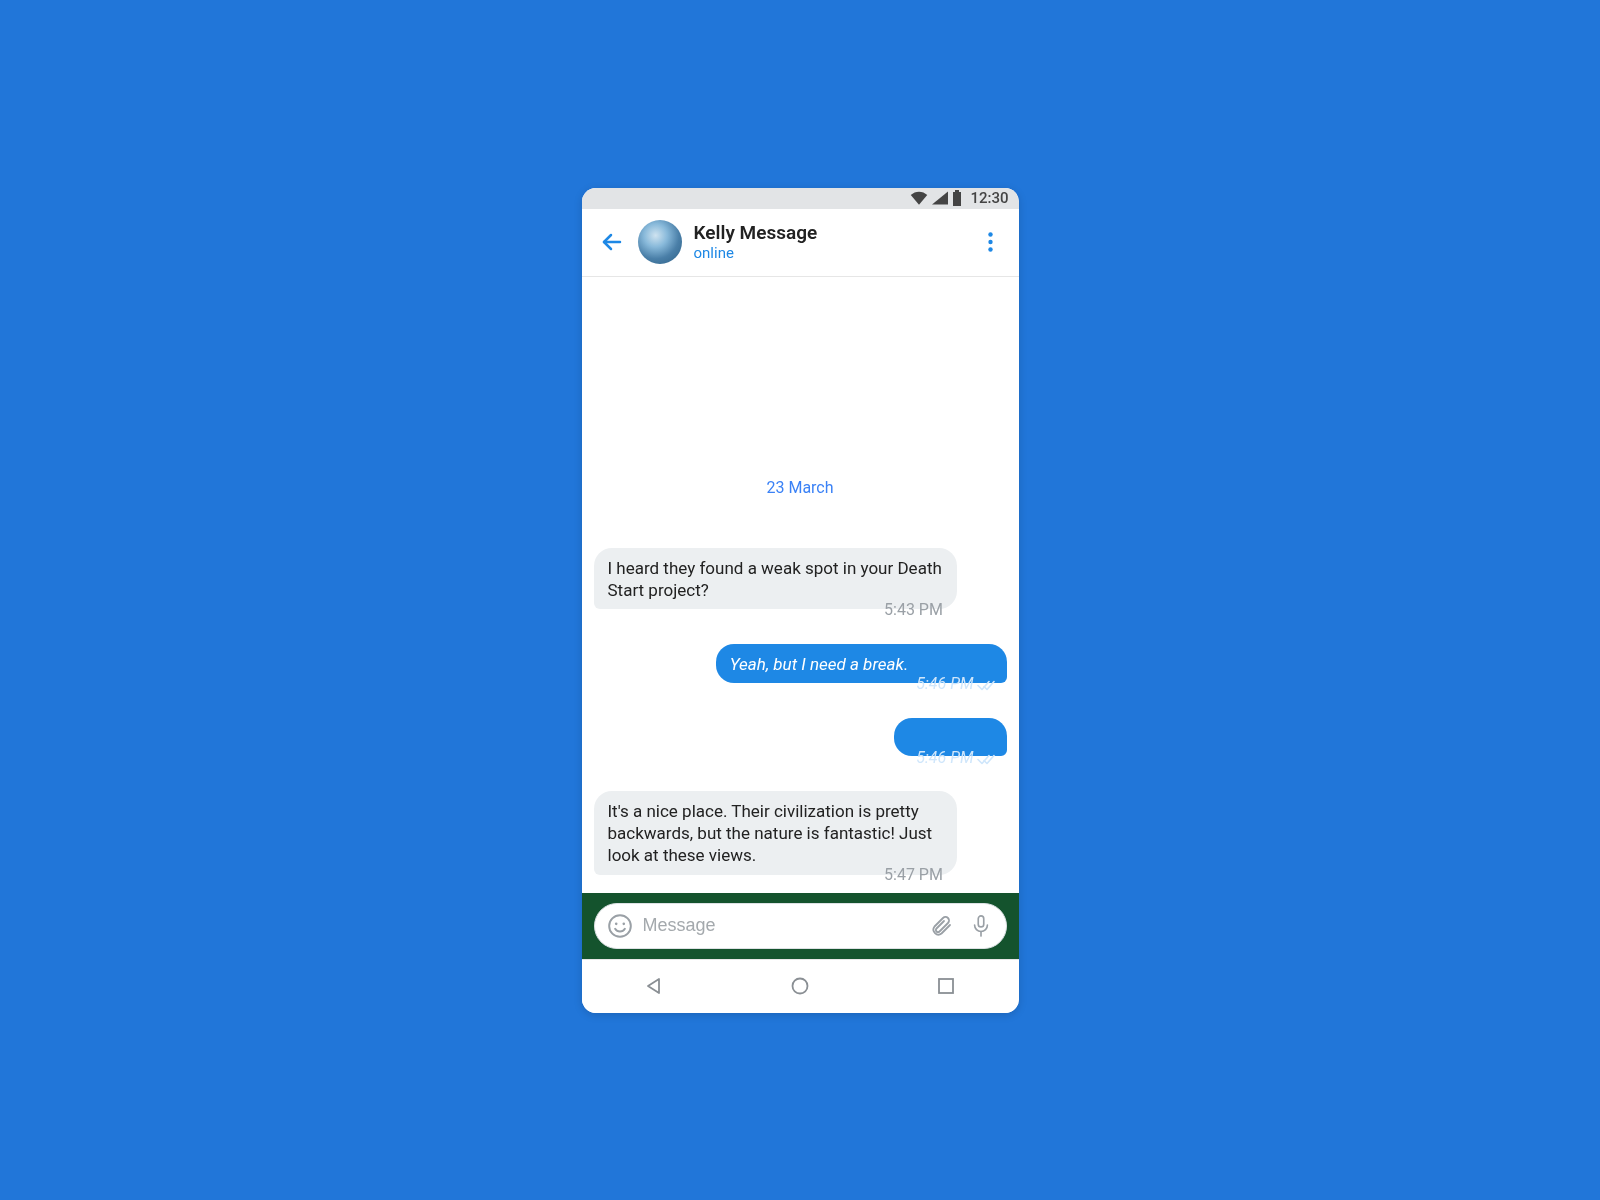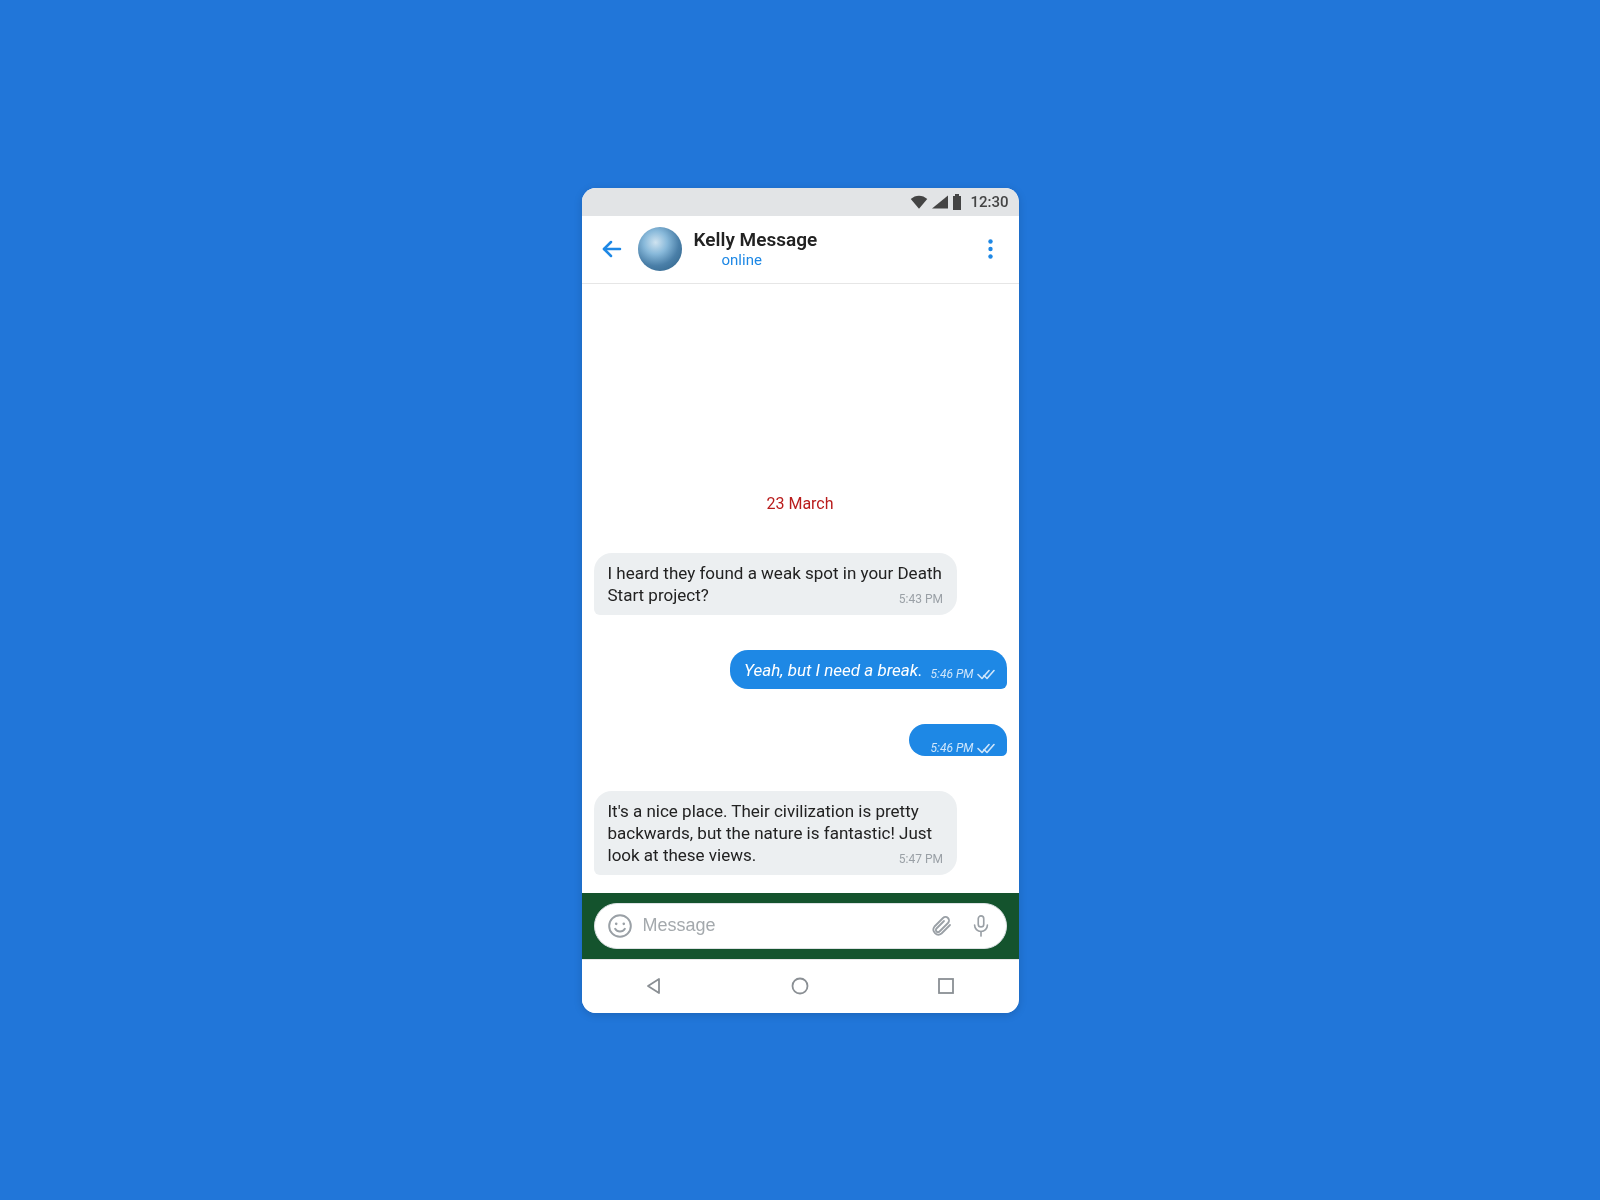--- a/index.html
+++ b/index.html
@@ -16,21 +16,21 @@
     width: 437px;
     height: 825px;
     background: #fff;
     border-radius: 14px;
     overflow: hidden;
     display: flex;
     flex-direction: column;
     box-shadow: 0 2px 8px rgba(0,0,0,0.15);
   }
   .status-bar {
-    height: 28px;
+    height: 21px;
     background: #e2e4e6;
     display: flex;
     align-items: center;
     justify-content: flex-end;
     padding: 0 10px;
     gap: 4px;
     color: #444;
     font-size: 15px;
     font-weight: 500;
   }
@@ -69,21 +69,20 @@
   .contact-name {
     font-size: 19px;
     font-weight: 600;
     color: #222;
     line-height: 1.2;
   }
   .contact-status {
     font-size: 15px;
     color: #1e88e5;
     line-height: 1.2;
-    margin-left: 28px;
   }
   .more-btn {
     width: 28px;
     height: 40px;
     display: flex;
     align-items: center;
     justify-content: center;
     color: #1e88e5;
     cursor: pointer;
   }
@@ -91,23 +90,23 @@
     flex: 1;
     background: #fff;
     padding: 0 12px 10px 12px;
     display: flex;
     flex-direction: column;
     justify-content: flex-end;
     overflow: hidden;
   }
   .date-badge {
     align-self: center;
-    color: #b91c1c;
+    color: #3b82f6;
     font-size: 16px;
-    margin: 8px 0 13px 0;
+    margin: 8px 0 24px 0;
   }
   .bubble {
     max-width: 88%;
     padding: 9px 14px 8px 14px;
     border-radius: 18px;
     font-size: 17px;
     line-height: 1.3;
     position: relative;
     margin-bottom: 8px;
     word-wrap: break-word;
@@ -121,28 +120,28 @@
   }
   .bubble.out {
     background: #1e88e5;
     color: #fff;
     align-self: flex-end;
     border-bottom-right-radius: 6px;
     font-style: italic;
   }
   .bubble .msg-text { display: inline; }
   .bubble .meta {
-    font-size: 12px;
+    font-size: 16px;
     margin-left: 8px;
     display: inline-flex;
     align-items: center;
     gap: 3px;
     float: right;
     position: relative;
-    top: 8px;
+    top: 21px;
   }
   .bubble.in .meta { color: #9aa0a6; }
   .bubble.out .meta { color: #cfe6fb; }
   .ticks { width: 16px; height: 10px; position: relative; }
   .ticks svg { display: block; }
   .input-bar {
     background: #14532d;
     padding: 10px 12px;
   }
   .input-pill {

